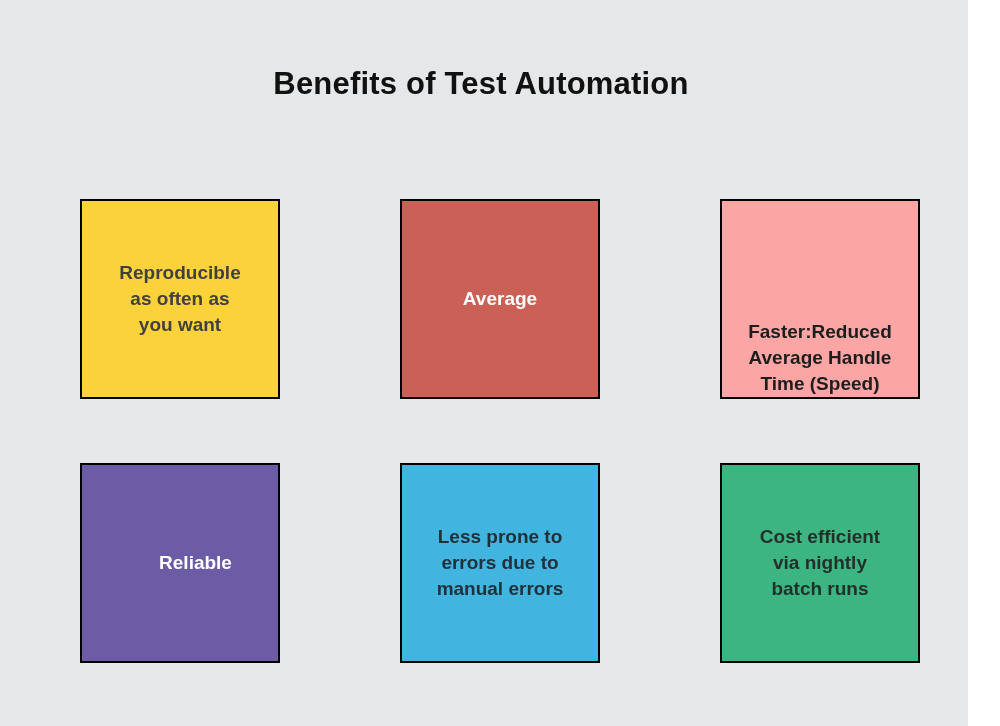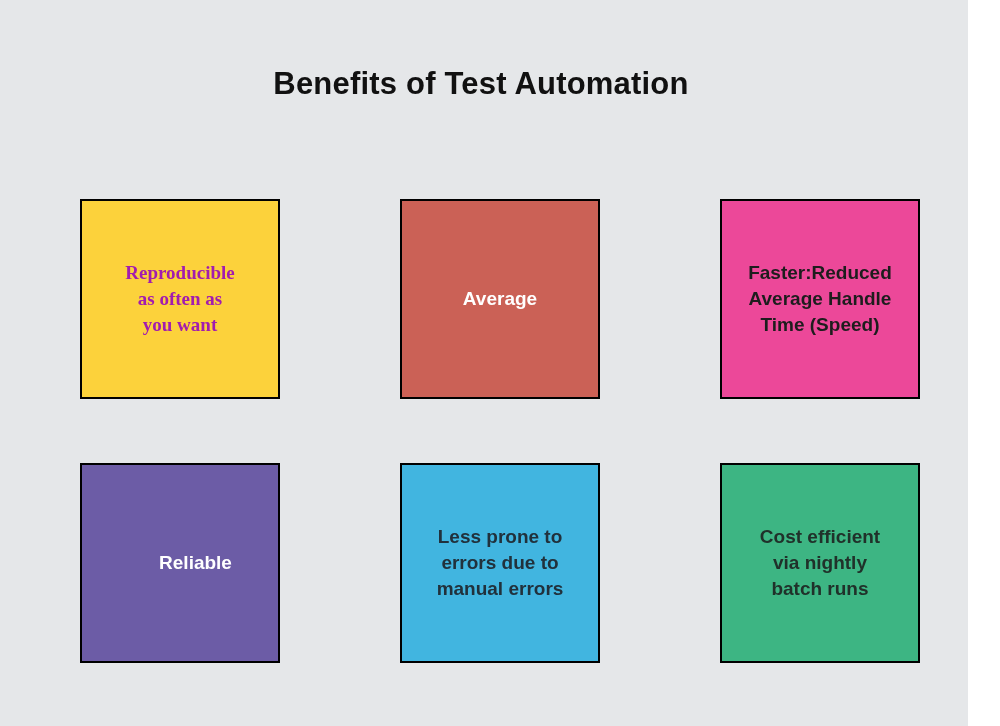--- a/index.html
+++ b/index.html
@@ -54,30 +54,30 @@
   .pos-r1c2 { left: 720px; top: 463px; }
 </style>
 </head>
 <body>
 
 <div class="canvas" style="background: rgb(229, 231, 233);">
 
   <div class="title">Benefits of Test Automation</div>
 
   <div class="box pos-r0c0" style="background: rgb(252, 210, 59); border-color: rgb(0, 0, 0);">
-    <span class="box-label" style="color: #a21caf; font-family: Liberation Serif, serif;">Reproducible
+    <span class="box-label" style="color: #404040;">Reproducible
 as often as
 you want</span>
   </div>
 
   <div class="box pos-r0c1" style="background: rgb(203, 97, 86); border-color: rgb(0, 0, 0);">
     <span class="box-label" style="color: rgb(255, 255, 255);">Average</span>
   </div>
 
-  <div class="box pos-r0c2" style="background: #ec4899; border-color: rgb(0, 0, 0);">
+  <div class="box pos-r0c2" style="background: #fca5a5; border-color: rgb(0, 0, 0); align-items: flex-end;">
     <span class="box-label" style="color: rgb(29, 29, 29);">Faster:Reduced
 Average Handle
 Time (Speed)</span>
   </div>
 
   <div class="box pos-r1c0" style="background: rgb(108, 92, 166); border-color: rgb(0, 0, 0); padding-left: 31px;">
     <span class="box-label" style="color: rgb(255, 255, 255);">Reliable</span>
   </div>
 
   <div class="box pos-r1c1" style="background: rgb(65, 181, 224); border-color: rgb(0, 0, 0);">

